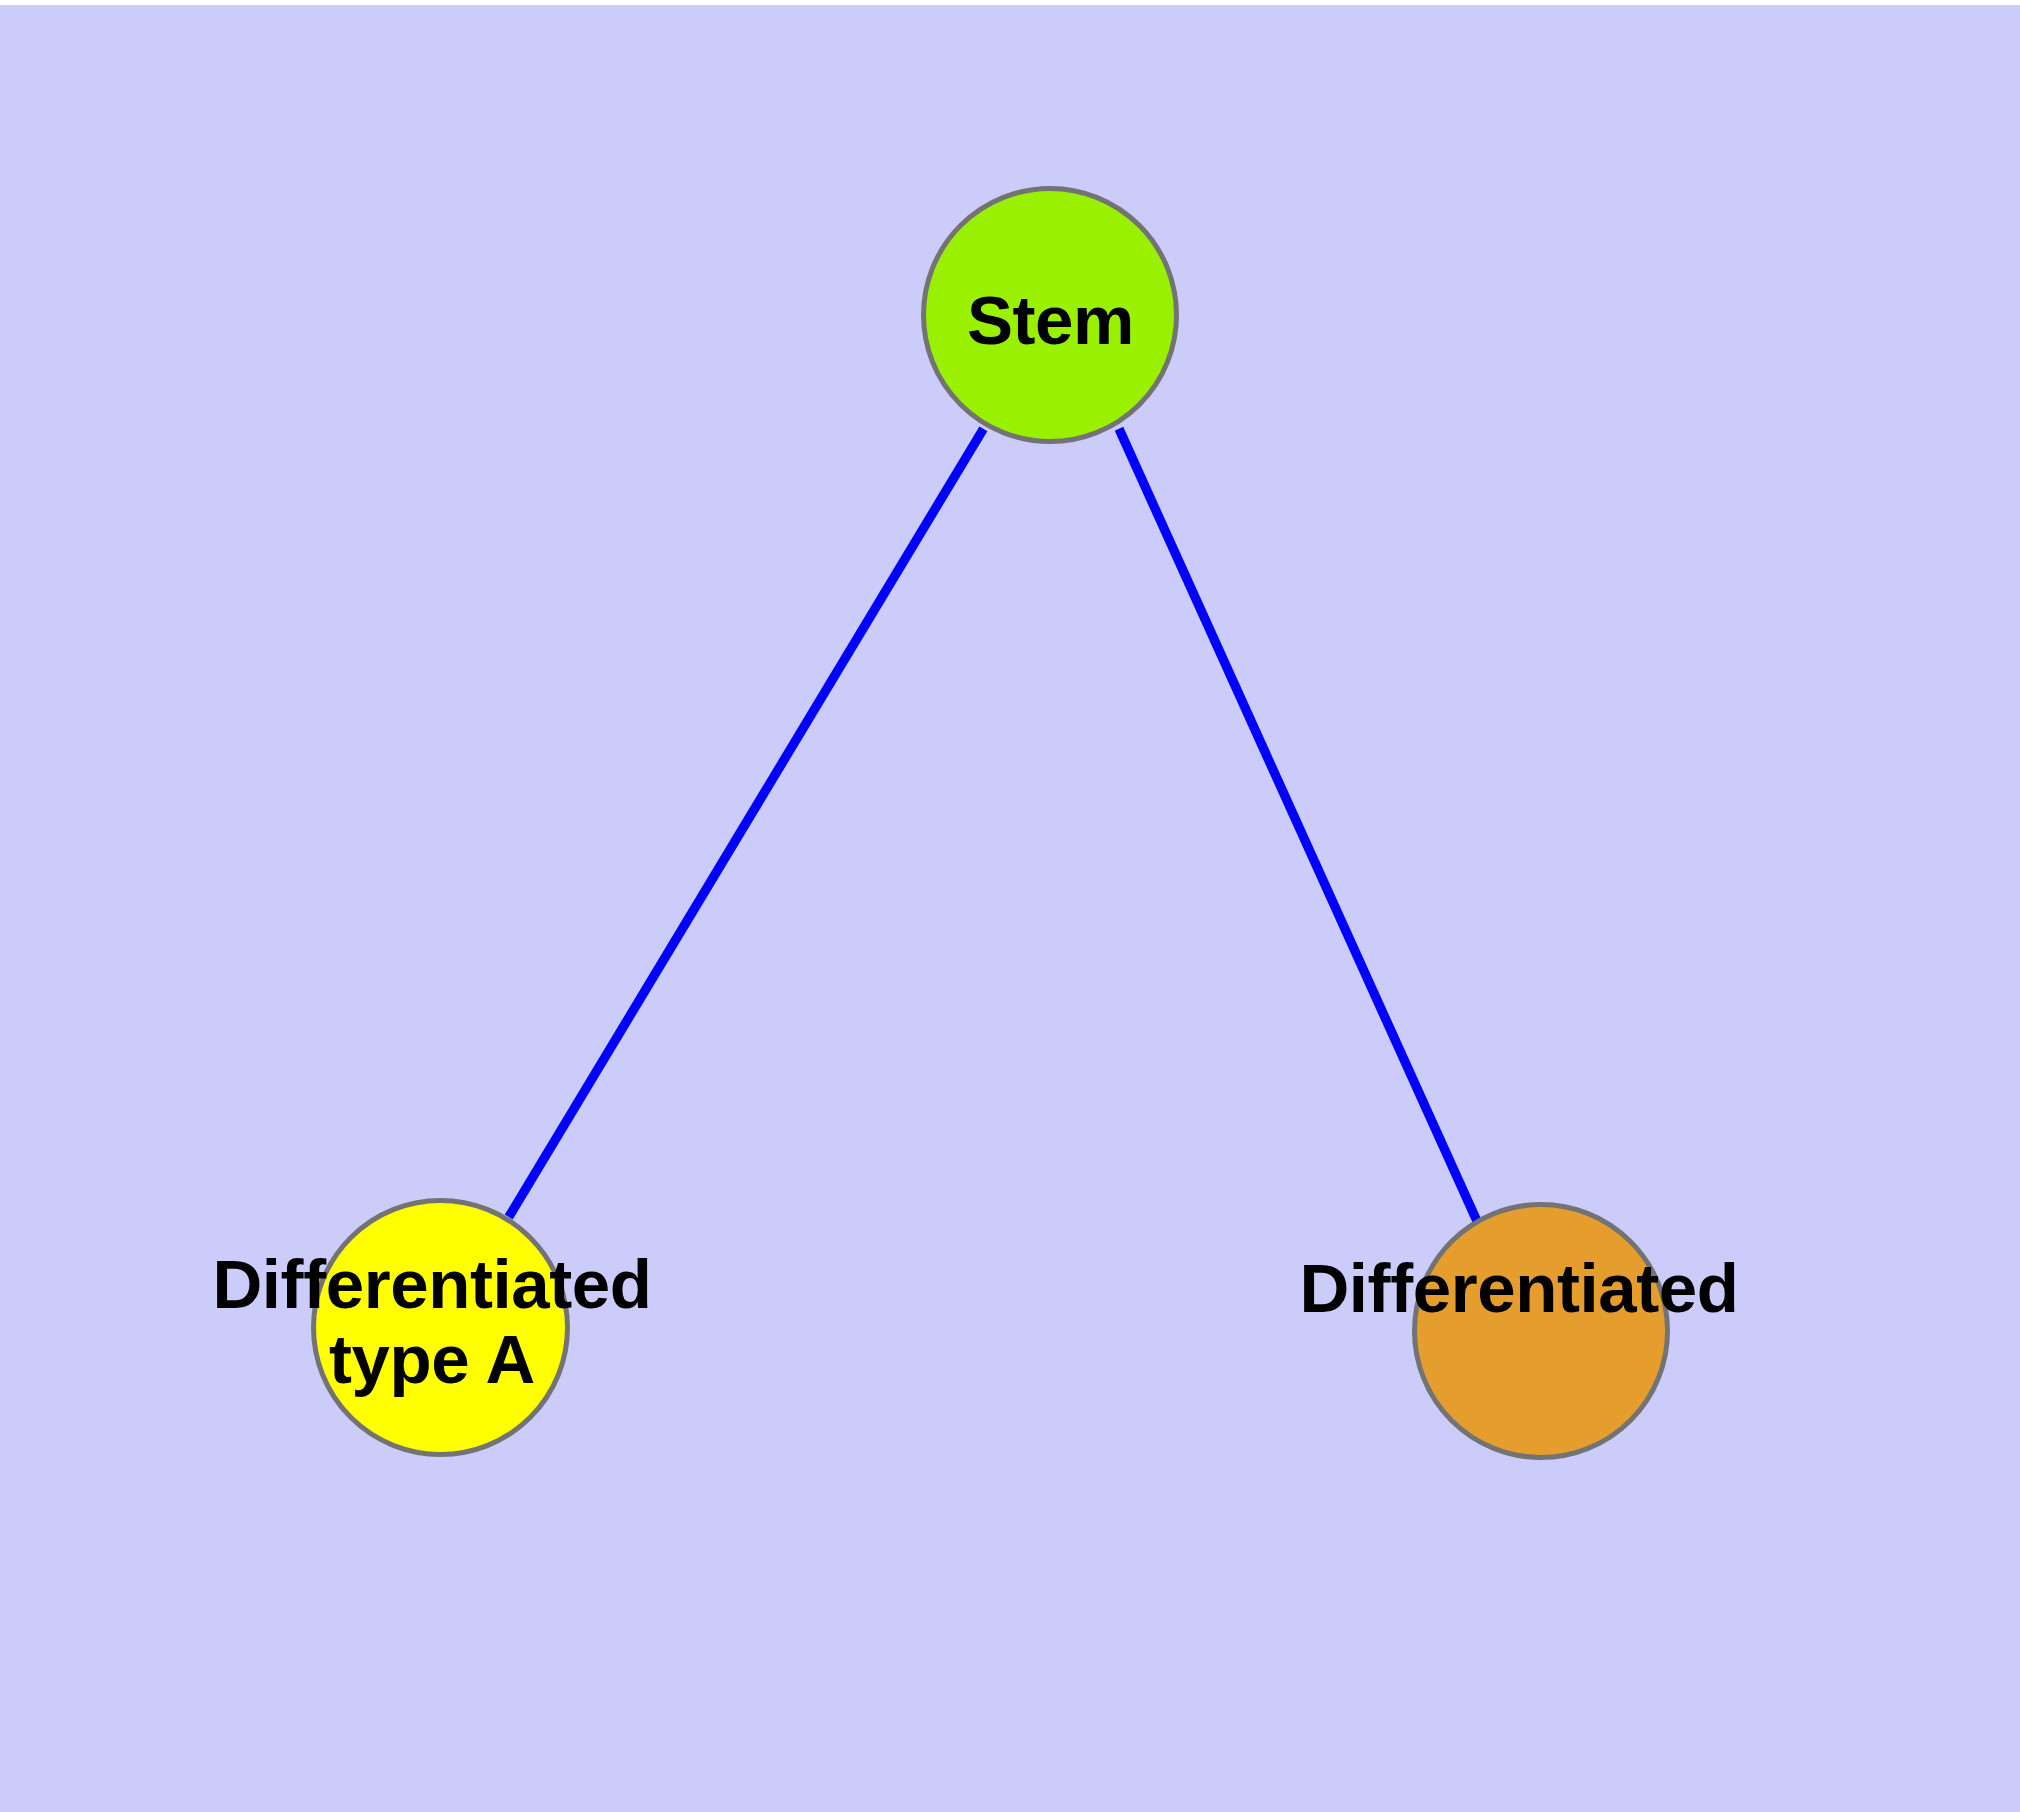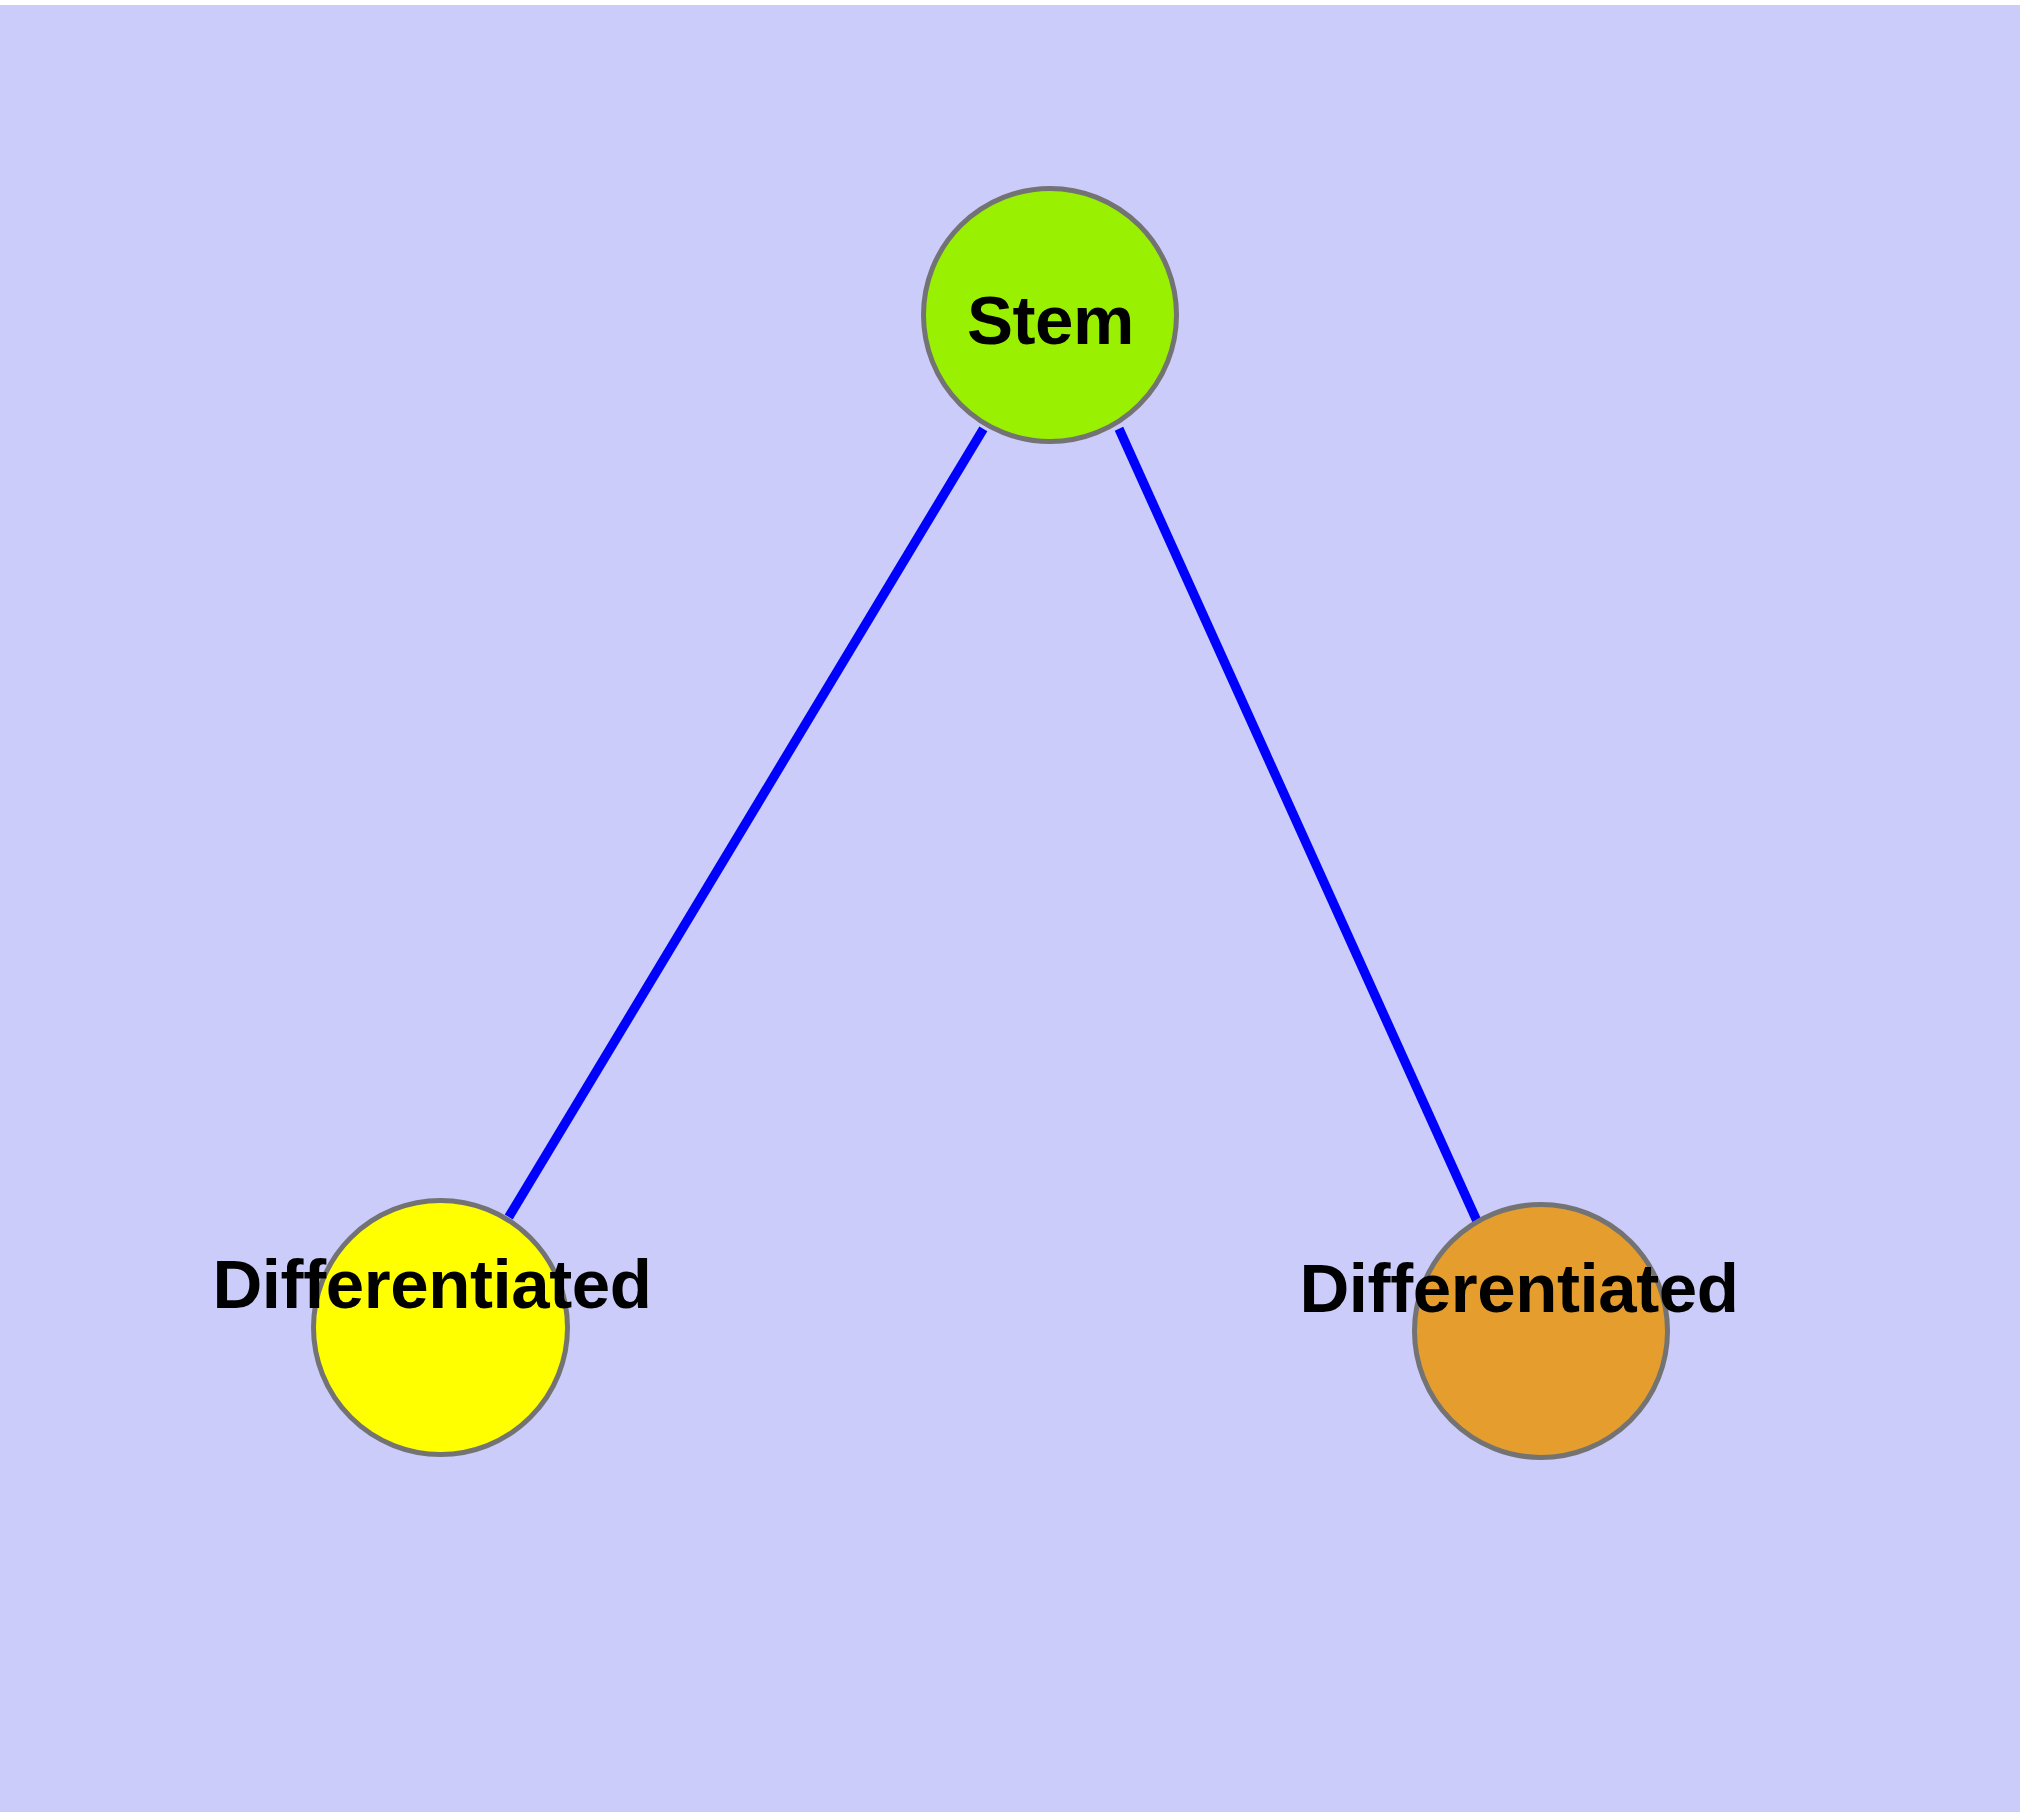--- a/index.html
+++ b/index.html
@@ -59,20 +59,20 @@
 
     <svg id="edge-layer" viewBox="0 0 2384 2132" xmlns="http://www.w3.org/2000/svg">
       <line x1="1160" y1="500" x2="600" y2="1430" stroke="#0000ff" stroke-width="11"></line>
       <line x1="1320" y1="500" x2="1742" y2="1434" stroke="#0000ff" stroke-width="11"></line>
     </svg>
 
     <div class="node" id="node-stem" style="left:921px; top:181px; width:258px; height:258px; background:#99f000;"></div>
     <div class="node-label" style="left:881px; top:278px; width:339px; font-size:69px;">Stem</div>
 
     <div class="node" id="node-diff-a" style="left:311px; top:1193px; width:259px; height:259px; background:#ffff00;"></div>
-    <div class="node-label" style="left:110px; top:1242px; width:644px; font-size:69px;"><span>Differentiated</span><br></div>
+    <div class="node-label" style="left:110px; top:1242px; width:644px; font-size:69px;"><span>Differentiated</span><br><span>type A</span></div>
 
     <div class="node" id="node-diff-b" style="left:1412px; top:1197px; width:258px; height:258px; background:#e59e2e;"></div>
     <div class="node-label" style="left:1197px; top:1246px; width:644px; font-size:69px;"><span>Differentiated</span><br></div>
 
   </div>
 </div>
 
 
 </body></html>

